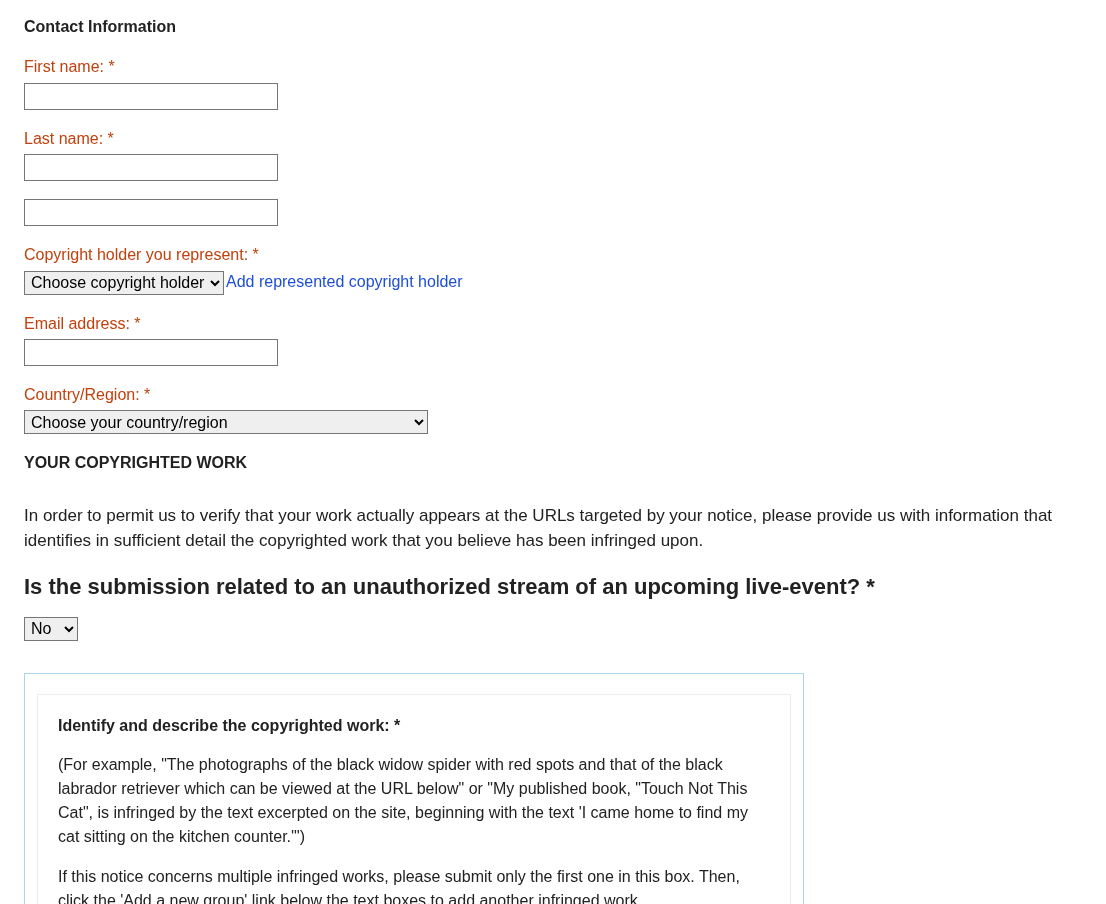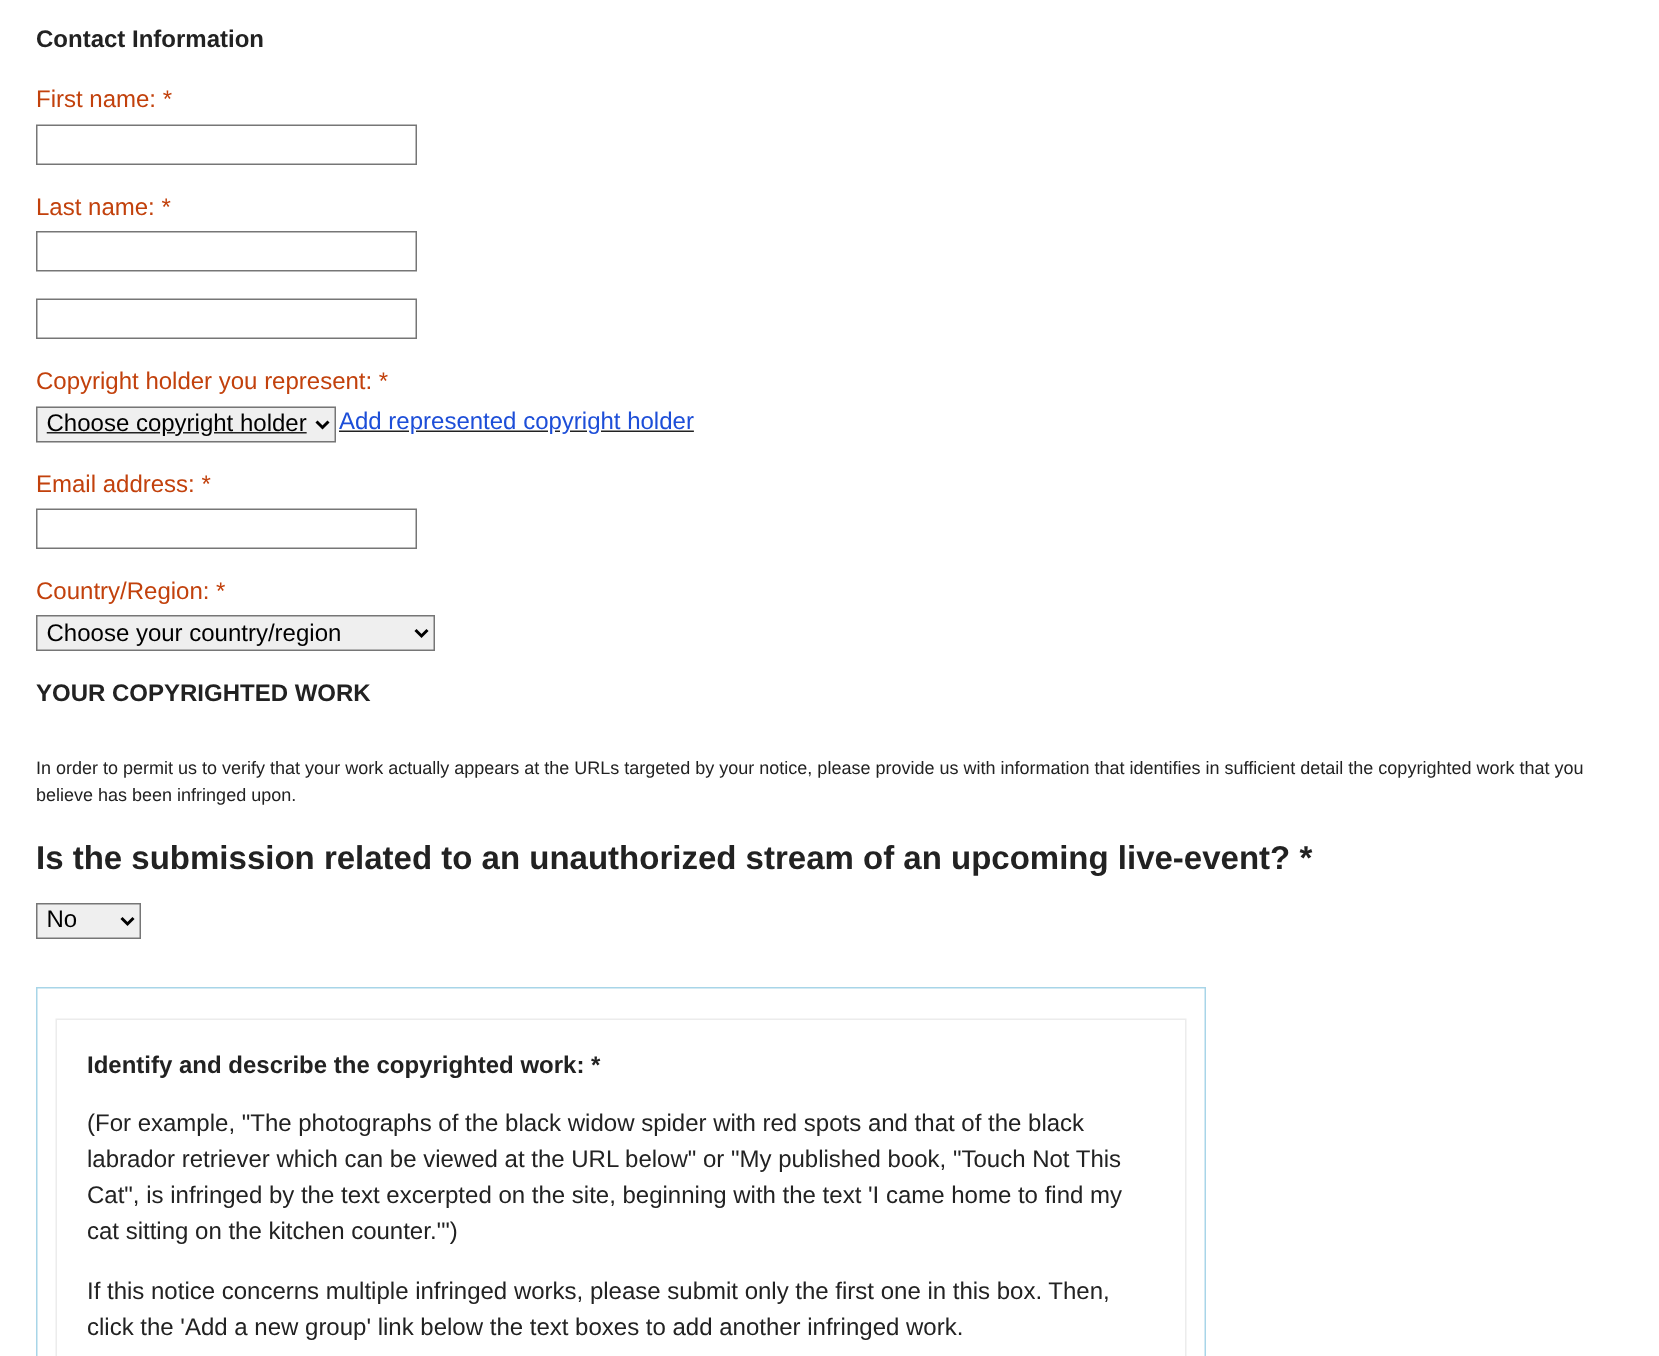--- a/index.html
+++ b/index.html
@@ -47,42 +47,42 @@
       border: 1px solid #767676;
       font-size: 16px;
       padding: 1px 2px;
       background: #efefef;
       height: 24px;
     }
     .select-small {
       width: auto;
     }
     .select-country {
-      width: 266px;
+      width: 404px;
     }
     .link {
       color: #1d4ed8;
       font-size: 16px;
       text-decoration: none;
       margin-left: 2px;
     }
     .description {
-      font-size: 12px;
+      font-size: 17px;
       color: #222;
       margin-bottom: 18px;
       line-height: 1.5;
       margin-top: 28px;
     }
     .bold-question {
       font-weight: bold;
       font-size: 22px;
       margin-bottom: 14px;
     }
     .live-select {
-      width: 70px;
+      width: 54px;
       margin-bottom: 24px;
     }
     .boxed-section {
       border: 1px solid #a8d5e8;
       background: #fff;
       padding: 20px 12px 0 12px;
       margin-top: 8px;
       width: 780px;
     }
     .inner-box {
@@ -96,21 +96,20 @@
       margin-bottom: 16px;
     }
     .inner-text {
       font-size: 16px;
       margin-bottom: 16px;
       line-height: 1.5;
     }
     .inline-row {
       display: flex;
       align-items: center;
-      text-decoration: underline;
     }
   </style>
 </head>
 <body>
 
 <div>
   <div class="section-heading">Contact Information</div>
 
   <div class="field-group">
     <label class="field-label">First name: *</label>

